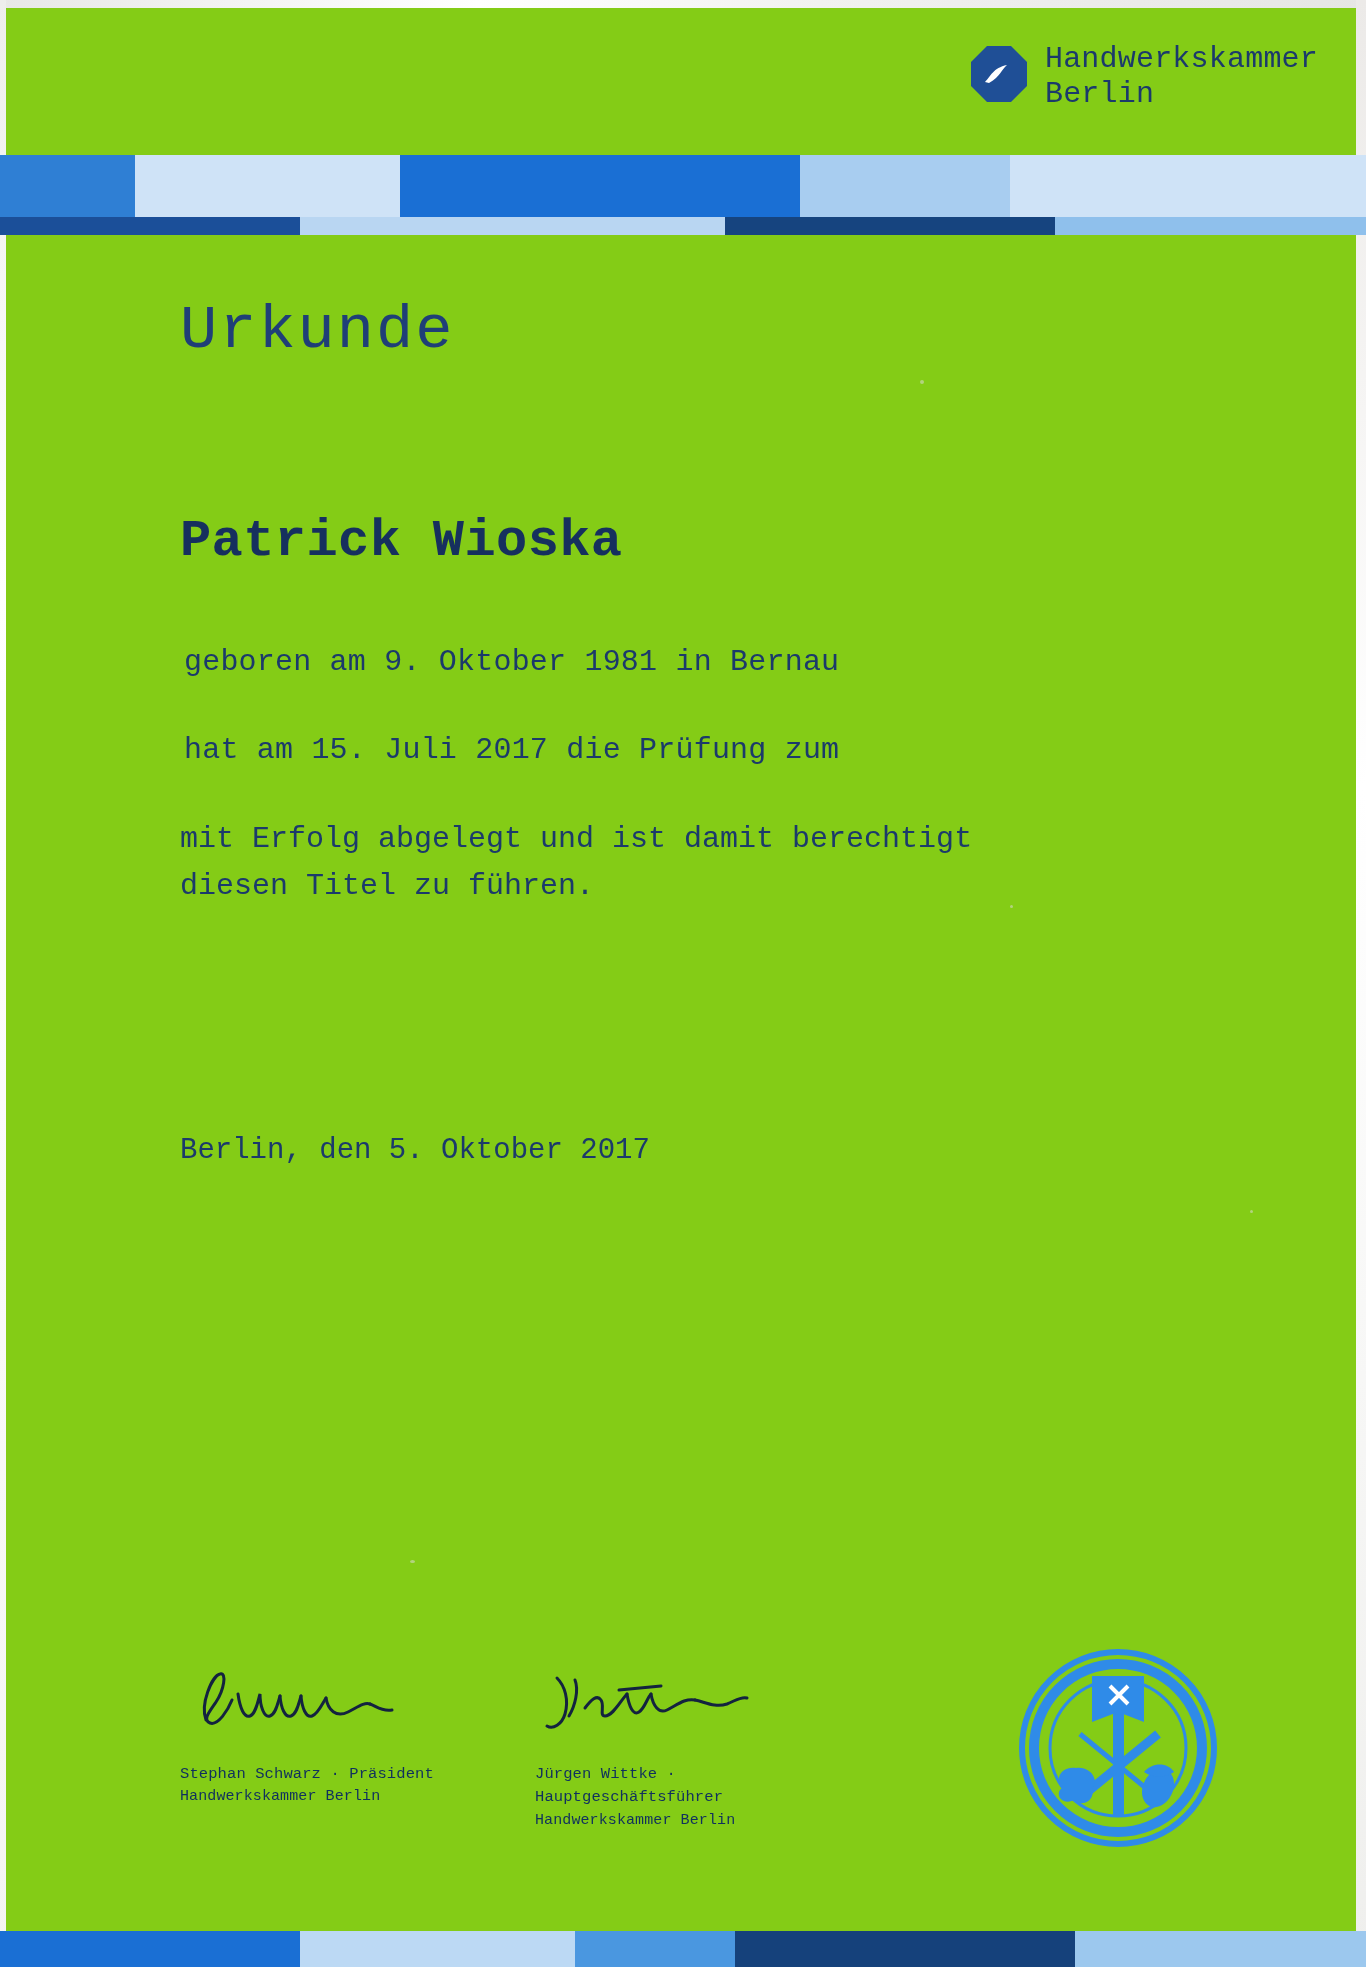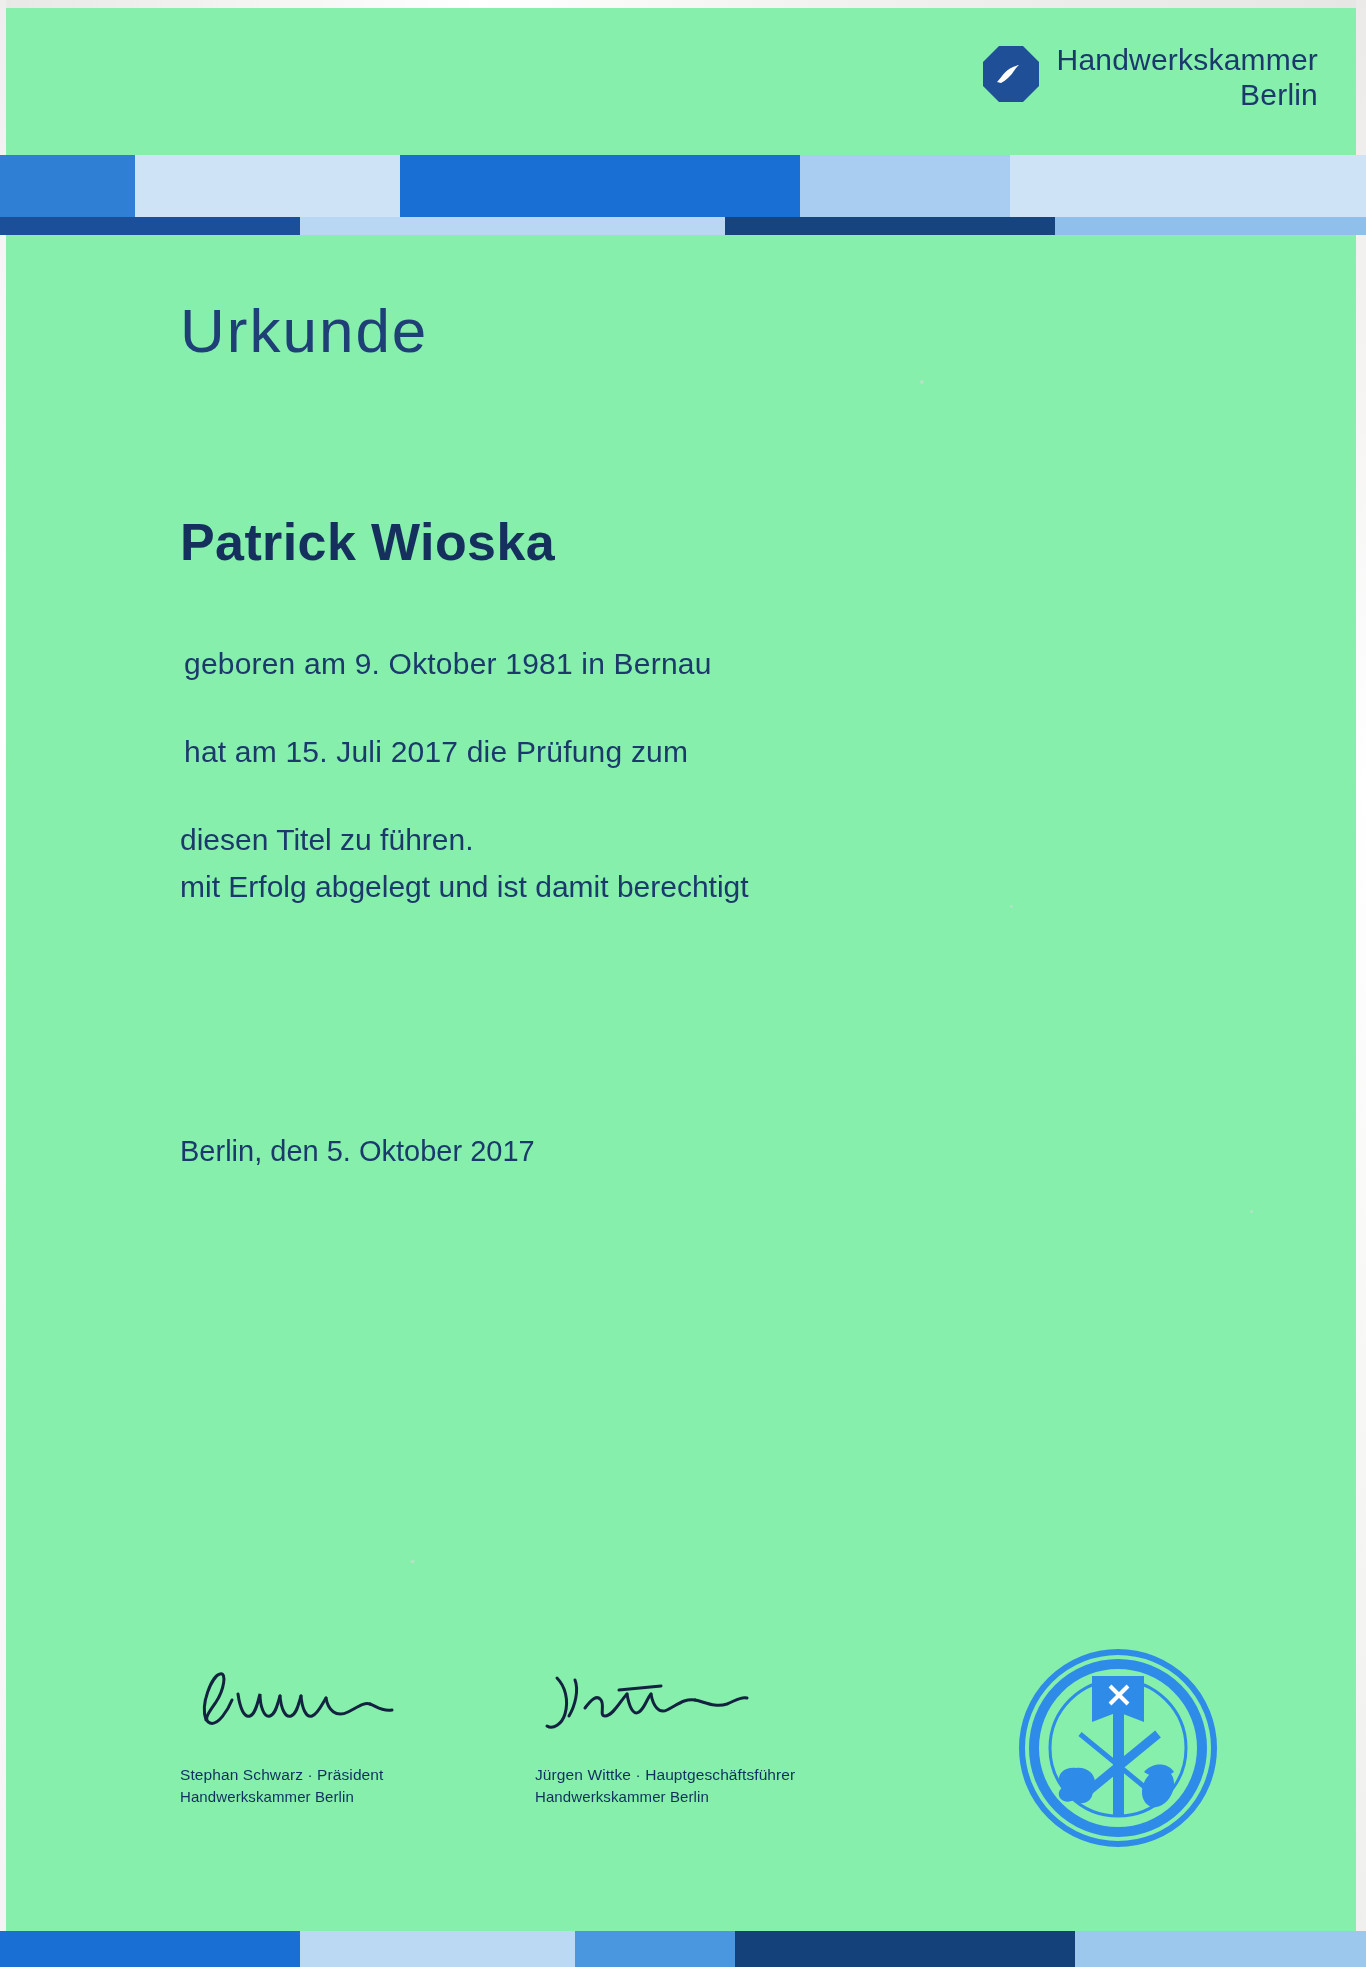--- a/index.html
+++ b/index.html
@@ -15,21 +15,22 @@
     overflow: hidden;
   }
 
   
   .page {
     position: absolute;
     left: 0;
     top: 0;
     width: 1366px;
     height: 1967px;
-    background: #86efac;
+    background: #84cc16;
+    font-family: Liberation Mono, monospace;
   }
 
   
   .scan-edge-top {
     position: absolute;
     left: 0; top: 0;
     width: 1366px; height: 8px;
     background: linear-gradient(to right,#e8e8e6 0%, #ffffff 35%, #f2f2f0 60%, #e6e6e4 100%);
   }
   .scan-edge-left {
@@ -60,21 +61,21 @@
     flex: 0 0 auto;
     margin-top: 4px;
   }
   .logo-text {
     color: #1b3a6b;
     font-size: 30px;
     line-height: 1.18;
     letter-spacing: .2px;
     font-weight: 400;
   }
-  .logo-text .l2 { display: block; text-align: right; }
+  .logo-text .l2 { display: block; }
 
   
   .bars {
     position: absolute;
     left: 0;
     top: 155px;
     width: 1366px;
     height: 90px;
   }
   .bar {
@@ -245,22 +246,22 @@
 
     <h1 class="title">Urkunde</h1>
 
     <div class="person">Patrick Wioska</div>
 
     <p class="line">geboren am 9. Oktober 1981 in Bernau</p>
 
     <p class="line">hat am 15. Juli 2017 die Prüfung zum</p>
 
 
+    <p class="closing">mit Erfolg abgelegt und ist damit berechtigt</p>
     <p class="closing">diesen Titel zu führen.</p>
-    <p class="closing">mit Erfolg abgelegt und ist damit berechtigt</p>
 
     <div class="place-date">Berlin, den 5. Oktober 2017</div>
   </div>
 
   <div class="sig-area">
 
     <div class="sig sig-1">
       <span class="sig-mark">
         <svg viewBox="0 0 300 78" width="300" height="78" aria-hidden="true">
           <g fill="none" stroke="#13233f" stroke-width="3" stroke-linecap="round">

